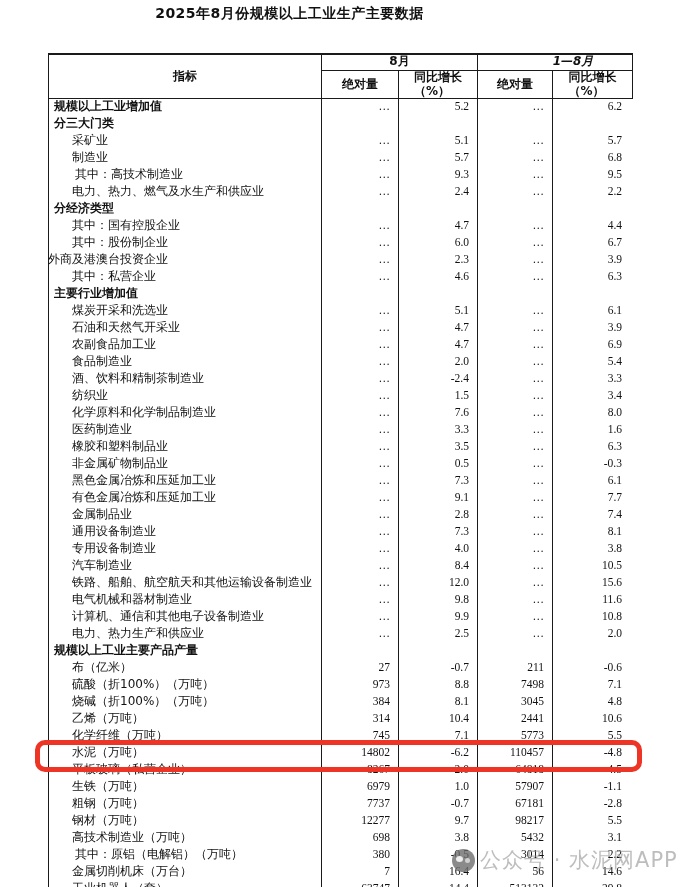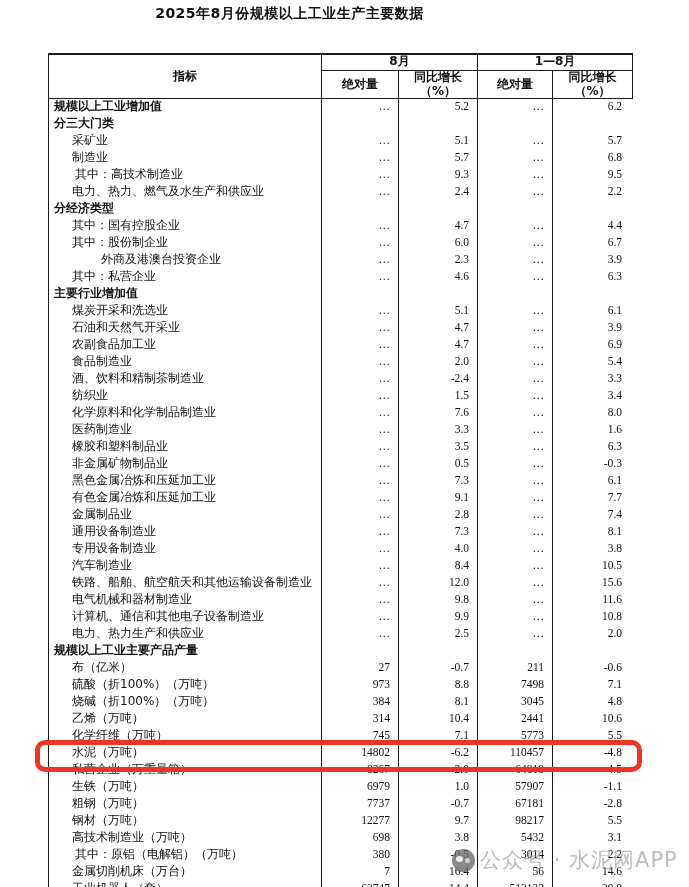--- a/index.html
+++ b/index.html
@@ -10,36 +10,36 @@
   .title{
     position:absolute;top:5px;left:0;width:579px;text-align:center;
     font-family:"DejaVu Sans","Liberation Sans",sans-serif;
     font-size:14px;font-weight:bold;letter-spacing:.5px;
   }
   
   .hline,.vline{position:absolute;background:#1a1a1a;}
   
   .hcell{
     position:absolute;display:flex;align-items:center;justify-content:center;
-    font-weight:bold;font-size:12px;text-align:center;line-height:1.15;
+    font-weight:bold;font-size:12px;line-height:1.15;
     font-family:"DejaVu Sans","Liberation Sans",sans-serif;
   }
   
   .tbody{position:absolute;left:48px;top:98px;width:585px;}
   .row{
     display:grid;grid-template-columns:273px 77px 79px 75px 81px;
     height:17px;align-items:center;box-sizing:border-box;
   }
   .cell{box-sizing:border-box;overflow:hidden;white-space:nowrap;line-height:17px;}
   .c-label{font-size:12px;font-family:"DejaVu Sans","Liberation Sans",sans-serif;}
   .c-label.bold{font-weight:bold;}
   .lvl0{padding-left:6px;}
   .lvl1{padding-left:24px;}
   .lvl2{padding-left:27px;}
-  .lvl3{padding-left:53px;}
+  .lvl3{}
   .c-val{font-size:11.5px;text-align:right;padding-right:8px;}
   .c-val.v3{padding-right:11px;}
   
   .hl-box{
     position:absolute;left:35px;top:740px;width:597px;height:22px;
     border:5px solid #ee3424;border-radius:10px;pointer-events:none;z-index:5;
   }
   
   .watermark{
     position:absolute;left:452px;top:846px;display:flex;align-items:center;gap:5px;
@@ -73,21 +73,21 @@
   <div class="hline" style="left:48px;top:98px;width:585px;height:1px;"></div>
   <div class="vline" style="left:48px;top:53px;width:1px;height:834px;"></div>
   <div class="vline" style="left:321px;top:53px;width:1px;height:834px;"></div>
   <div class="vline" style="left:398px;top:70px;width:1px;height:817px;"></div>
   <div class="vline" style="left:477px;top:53px;width:1px;height:834px;"></div>
   <div class="vline" style="left:552px;top:70px;width:1px;height:817px;"></div>
   <div class="vline" style="left:632px;top:53px;width:1px;height:45px;"></div>
 
   <div class="hcell" style="left:49px;top:55px;width:272px;height:43px;">指标</div>
   <div class="hcell" style="left:322px;top:53px;width:155px;height:17px;">8月</div>
-  <div class="hcell" style="left:478px;top:53px;width:154px;height:17px;">1—8月</div>
+  <div class="hcell" style="left:496px;top:53px;width:154px;height:17px;font-style:italic;">1—8月</div>
   <div class="hcell" style="left:322px;top:71px;width:76px;height:27px;">绝对量</div>
   <div class="hcell" style="left:399px;top:71px;width:78px;height:27px;white-space:pre-line;">同比增长
 （%）</div>
   <div class="hcell" style="left:478px;top:71px;width:74px;height:27px;">绝对量</div>
   <div class="hcell" style="left:553px;top:71px;width:79px;height:27px;white-space:pre-line;">同比增长
 （%）</div>
 
   <div class="tbody">
       <div class="row">
         <div class="cell c-label lvl0 bold">规模以上工业增加值</div>
@@ -356,21 +356,21 @@
         <div class="cell c-val v3">5.5</div>
       </div>
       <div class="row">
         <div class="cell c-label lvl1">水泥（万吨）</div>
         <div class="cell c-val v0">14802</div>
         <div class="cell c-val v1">-6.2</div>
         <div class="cell c-val v2">110457</div>
         <div class="cell c-val v3">-4.8</div>
       </div>
       <div class="row">
-        <div class="cell c-label lvl1">私营企业（万重量箱）</div>
+        <div class="cell c-label lvl1">平板玻璃（私营企业）</div>
         <div class="cell c-val v0">8267</div>
         <div class="cell c-val v1">-2.0</div>
         <div class="cell c-val v2">64818</div>
         <div class="cell c-val v3">-4.5</div>
       </div>
       <div class="row">
         <div class="cell c-label lvl1">生铁（万吨）</div>
         <div class="cell c-val v0">6979</div>
         <div class="cell c-val v1">1.0</div>
         <div class="cell c-val v2">57907</div>

